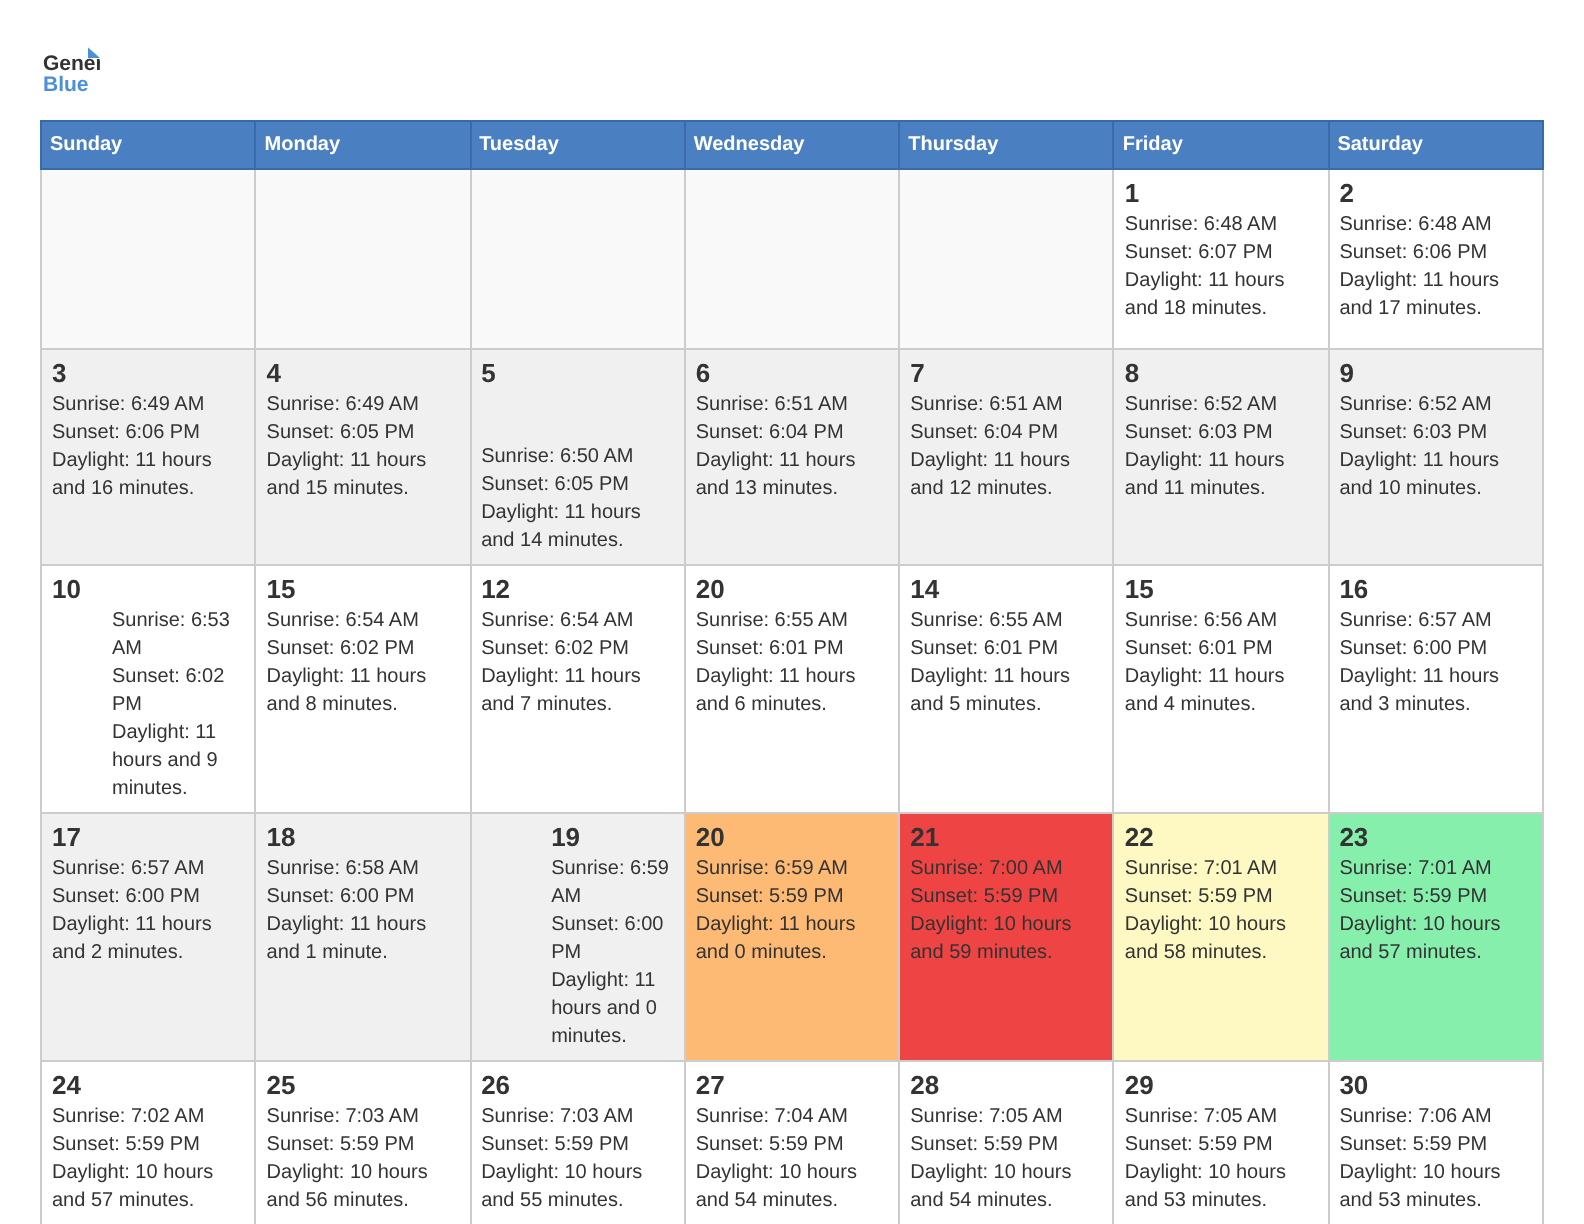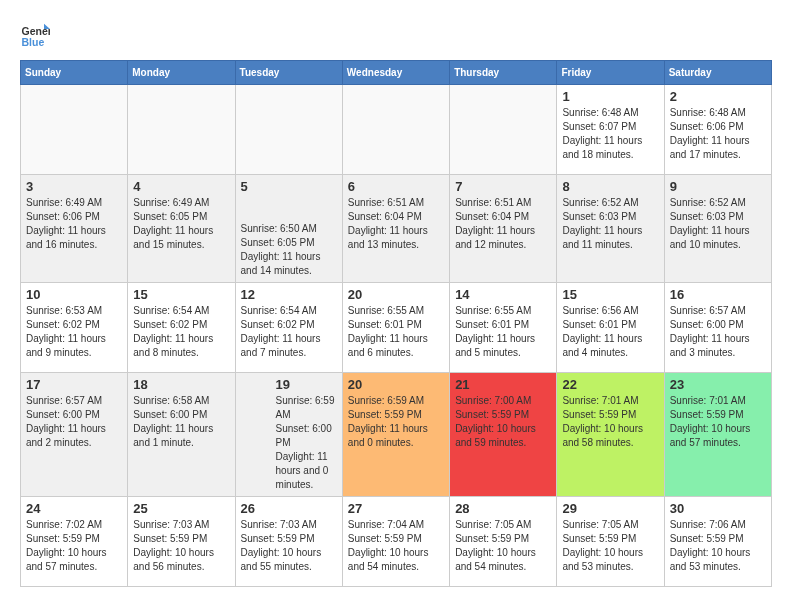--- a/index.html
+++ b/index.html
@@ -173,21 +173,21 @@
         <td style="background: rgb(240, 240, 240);">
           <div class="day-num">9</div>
           <div class="day-info" style="white-space: pre-line;">Sunrise: 6:52 AM
 Sunset: 6:03 PM
 Daylight: 11 hours and 10 minutes.</div>
         </td>
       </tr>
       <tr>
         <td>
           <div class="day-num">10</div>
-          <div class="day-info" style="white-space: pre-line;">Sunrise: 6:53 AM
+          <div class="day-info" style="white-space: pre-line; margin-left: 30px;">Sunrise: 6:53 AM
 Sunset: 6:02 PM
 Daylight: 11 hours and 9 minutes.</div>
         </td>
         <td>
           <div class="day-num">15</div>
           <div class="day-info" style="white-space: pre-line;">Sunrise: 6:54 AM
 Sunset: 6:02 PM
 Daylight: 11 hours and 8 minutes.</div>
         </td>
         <td>
@@ -245,21 +245,21 @@
           <div class="day-info" style="white-space: pre-line;">Sunrise: 6:59 AM
 Sunset: 5:59 PM
 Daylight: 11 hours and 0 minutes.</div>
         </td>
         <td style="background: #ef4444;">
           <div class="day-num">21</div>
           <div class="day-info" style="white-space: pre-line;">Sunrise: 7:00 AM
 Sunset: 5:59 PM
 Daylight: 10 hours and 59 minutes.</div>
         </td>
-        <td style="background: #bef264; margin-top: 30px;">
+        <td style="background: #fef9c3; margin-top: 30px;">
           <div class="day-num">22</div>
           <div class="day-info" style="white-space: pre-line;">Sunrise: 7:01 AM
 Sunset: 5:59 PM
 Daylight: 10 hours and 58 minutes.</div>
         </td>
         <td style="background: #86efac;">
           <div class="day-num">23</div>
           <div class="day-info" style="white-space: pre-line;">Sunrise: 7:01 AM
 Sunset: 5:59 PM
 Daylight: 10 hours and 57 minutes.</div>

